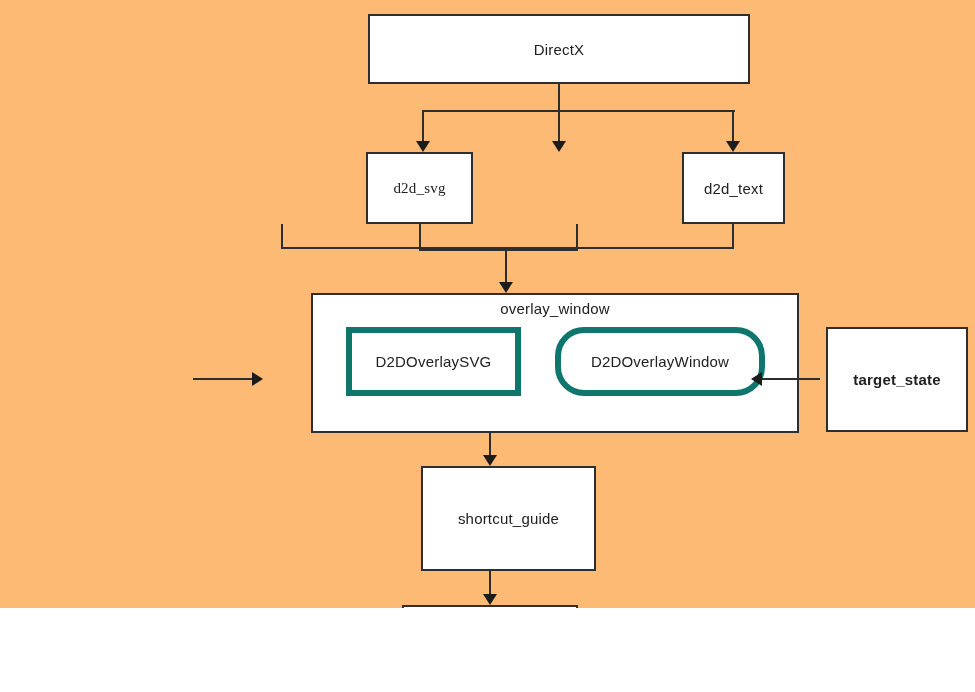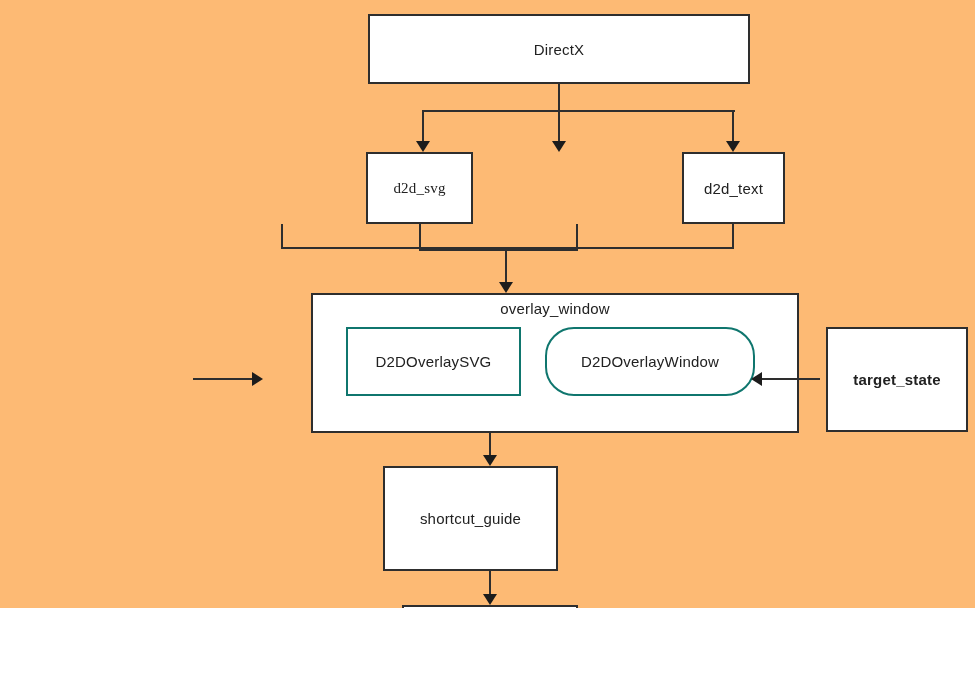--- a/index.html
+++ b/index.html
@@ -31,29 +31,29 @@
   #n-directx      { left: 368px; top: 14px;  width: 382px; height: 70px; }
   #n-animation    { left: 229px; top: 152px; width: 106px; height: 72px; }
   #n-d2d-svg      { left: 366px; top: 152px; width: 107px; height: 72px; font-family: Liberation Serif, serif; }
   #n-d2d-window   { left: 507px; top: 152px; width: 141px; height: 72px; }
   #n-d2d-text     { left: 682px; top: 152px; width: 103px; height: 72px; }
 
   #n-overlay      { left: 263px; top: 293px; width: 488px; height: 140px;
                     display: block; margin-left: 48px; }
   .overlay-label  { position: absolute; top: 5px; left: 0; width: 100%;
                     text-align: center; font-size: 15px; color: #212121; }
-  .inner-node     { position: absolute; border: 2px solid #0f766e;
+  .inner-node     { position: absolute; border: 6px solid #0f766e;
                     background: #ffffff; display: flex; align-items: center;
                     justify-content: center; font-size: 15px; color: #212121; }
   #n-overlay-svg    { left: 33px;  top: 32px; width: 175px; height: 69px; }
-  #n-overlay-window { left: 232px; top: 32px; width: 210px; height: 69px; border-radius: 29px; }
+  #n-overlay-window { left: 242px; top: 32px; width: 210px; height: 69px; border-radius: 29px; }
 
   #n-tasklist     { left: 20px;  top: 327px; width: 173px; height: 105px; }
   #n-target       { left: 826px; top: 327px; width: 142px; height: 105px; font-weight: bold; }
-  #n-shortcut     { left: 383px; top: 466px; width: 175px; height: 105px; }
+  #n-shortcut     { left: 421px; top: 466px; width: 175px; height: 105px; }
   #n-main         { left: 402px; top: 605px; width: 176px; height: 70px; }
 
   
   .line { position: absolute; background: #2e2e2e; }
 
   
   #l-dx-stub   { left: 558px; top: 84px;  width: 2px;   height: 28px; }
   #l-dx-branch { left: 422px; top: 110px; width: 313px; height: 2px; }
   #l-dx-v1     { left: 422px; top: 110px; width: 2px;   height: 31px; }
   #l-dx-v2     { left: 558px; top: 110px; width: 2px;   height: 31px; }

